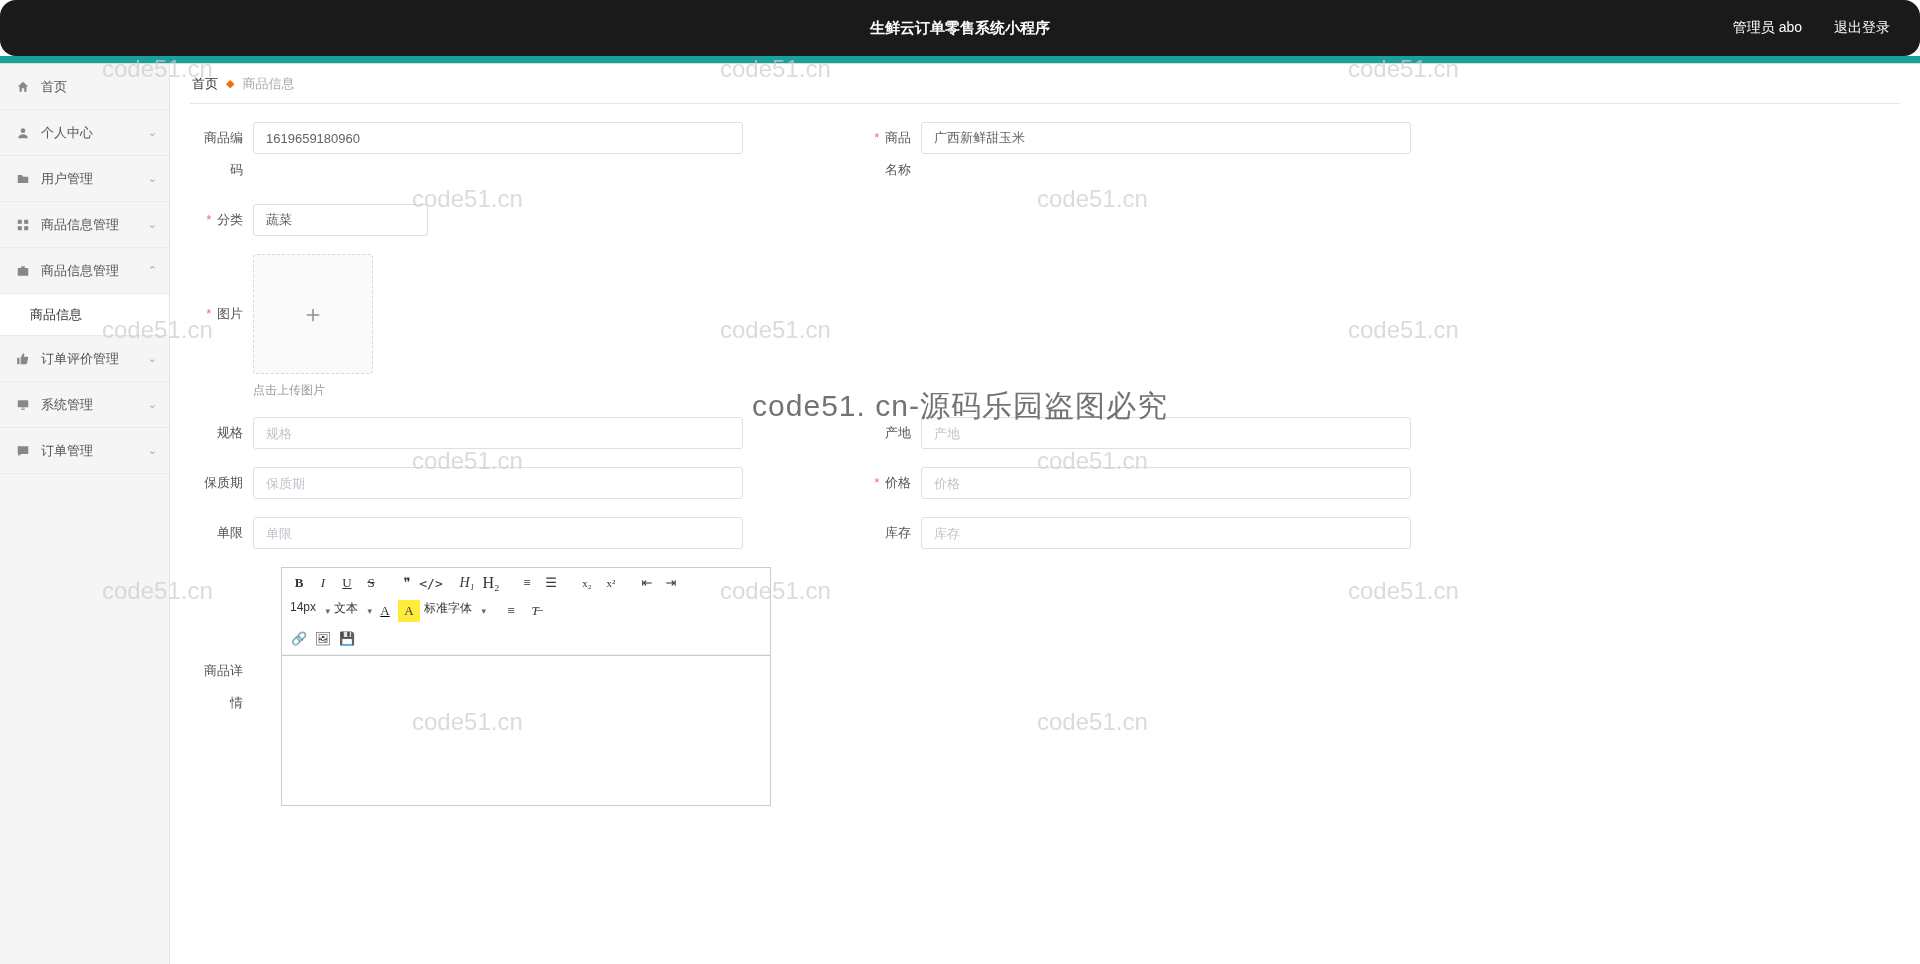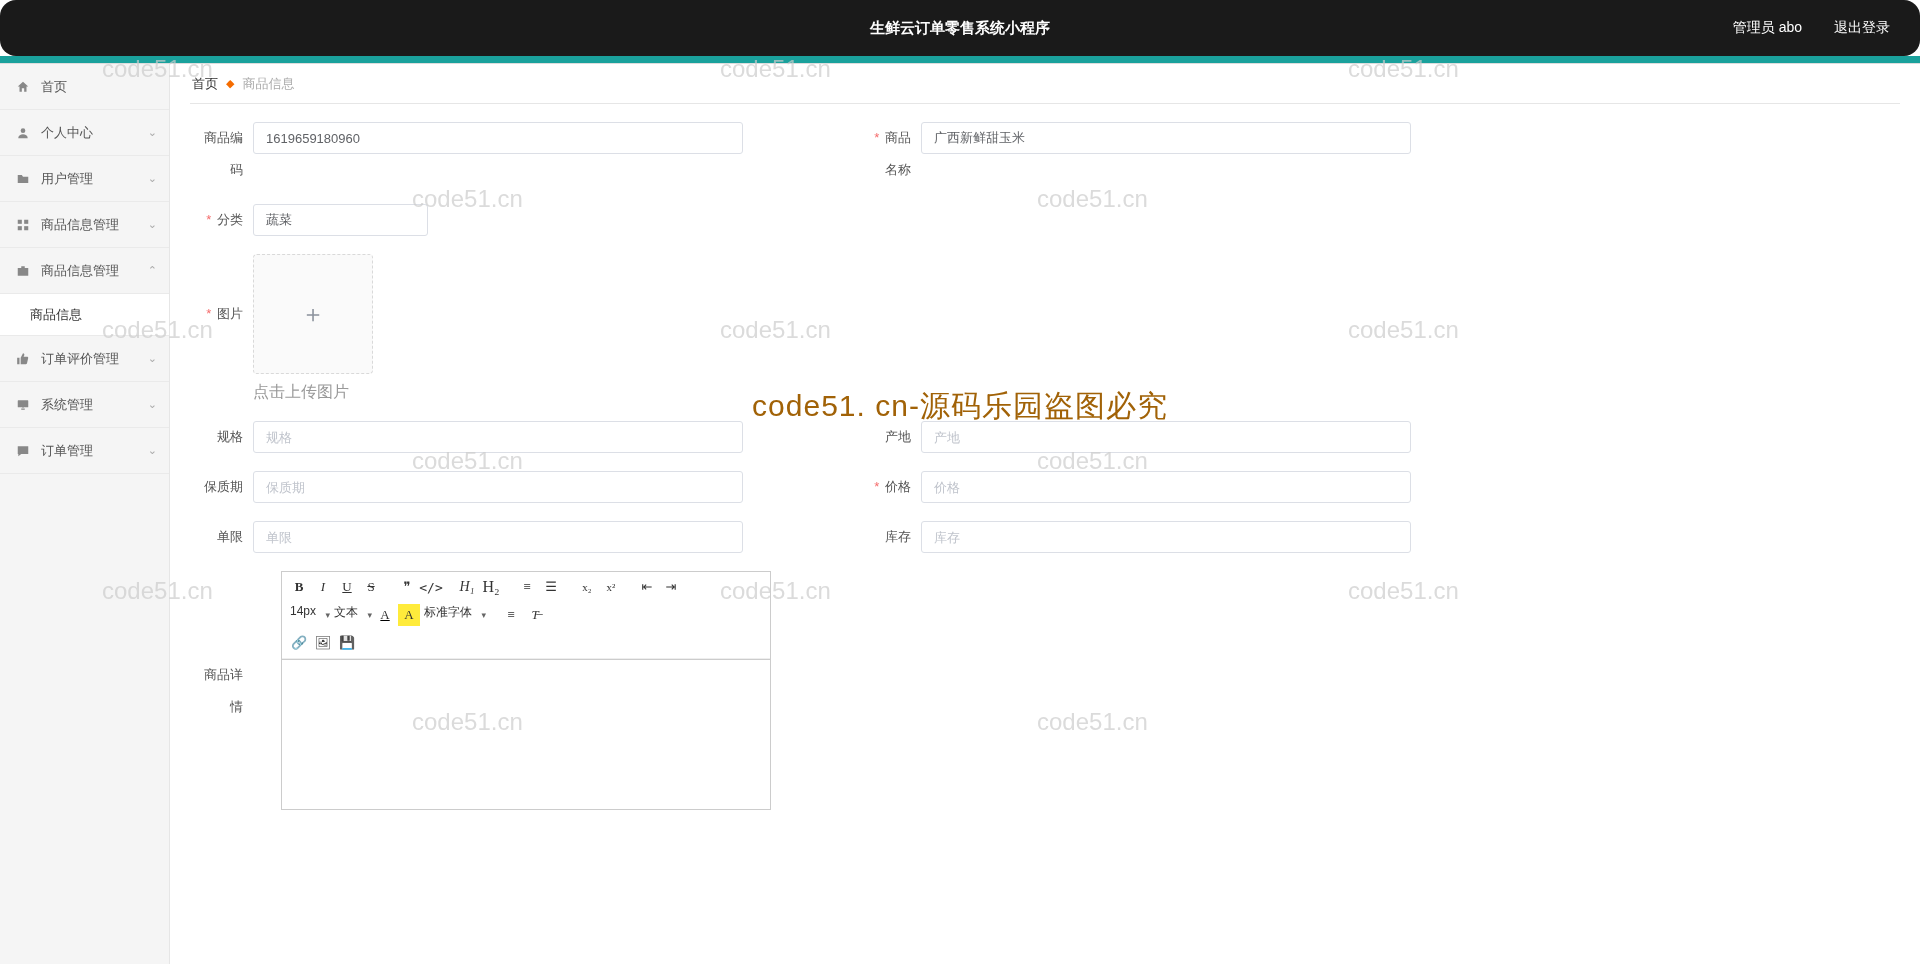--- a/index.html
+++ b/index.html
@@ -38,34 +38,34 @@
 .form-row { display: flex; width: 100%; margin-bottom: 18px; }
 .form-col { width: 660px; display: flex; align-items: flex-start; margin-left: 8px; }
 .form-label { width: 55px; text-align: right; color: #555; font-size: 13px; padding-right: 10px; line-height: 32px; flex-shrink: 0; }
 .form-label.req::before { content: "* "; color: #f56c6c; margin-right: 2px; }
 .form-input { flex: 1; height: 32px; border: 1px solid #dcdfe6; border-radius: 3px; padding: 0 12px; font-size: 13px; color: #606266; outline: none; max-width: 490px;}
 .form-input::placeholder { color: #c0c4cc; }
 .select-narrow { max-width: 175px; }
 
 .upload-box { width: 120px; height: 120px; border: 1px dashed #d9d9d9; border-radius: 4px; display: flex; align-items: center; justify-content: center; cursor: pointer; background: #fafafa; }
 .upload-plus { font-size: 24px; color: #8c939d; font-weight: 300; }
-.upload-hint { font-size: 16px; color: #999; margin-top: 8px; }
+.upload-hint { font-size: 12px; color: #999; margin-top: 8px; }
 
 
 .editor { width: 490px; border: 1px solid #ccc; }
 .editor-toolbar { background: #fff; border-bottom: 1px solid #eee; padding: 4px 6px; display: flex; flex-wrap: wrap; align-items: center; gap: 2px; }
 .tb-btn { width: 22px; height: 22px; display: inline-flex; align-items: center; justify-content: center; font-size: 13px; color: #333; cursor: pointer; font-family: Georgia, serif;}
 .tb-sel { height: 22px; font-size: 12px; border: none; background: transparent; color: #333; padding: 0 4px 0 2px; cursor: pointer; -webkit-appearance: none; appearance: none;}
 .tb-sel-wrap { display: inline-flex; align-items: center; border: none; padding-right:10px; position: relative; }
 .tb-sel-wrap::after { content: "▾"; font-size: 9px; color: #666; position: absolute; right: 0px;}
 .editor-body { min-height: 150px; background: #fff; border-top: 1px solid #ccc;}
 
 
 .watermark { position: fixed; color: #ccc; font-size: 24px; pointer-events: none; font-family: Arial; opacity: 0.7; z-index: 1;}
-.big-watermark { position: fixed; top: 386px; left: 50%; transform: translateX(-50%); color: #a16207; font-size: 30px; font-weight: 500; pointer-events: none; z-index: 5; letter-spacing: 1px;}
+.big-watermark { position: fixed; top: 386px; left: 50%; transform: translateX(-50%); color: #737373; font-size: 30px; font-weight: 500; pointer-events: none; z-index: 5; letter-spacing: 1px;}
 
 svg { width: 14px; height: 14px; }
 </style>
 </head>
 <body>
 
 <div class="watermark" style="top:55px; left:102px;">code51.cn</div>
 <div class="watermark" style="top:55px; left:720px;">code51.cn</div>
 <div class="watermark" style="top:55px; left:1348px;">code51.cn</div>
 <div class="watermark" style="top:185px; left:412px;">code51.cn</div>

